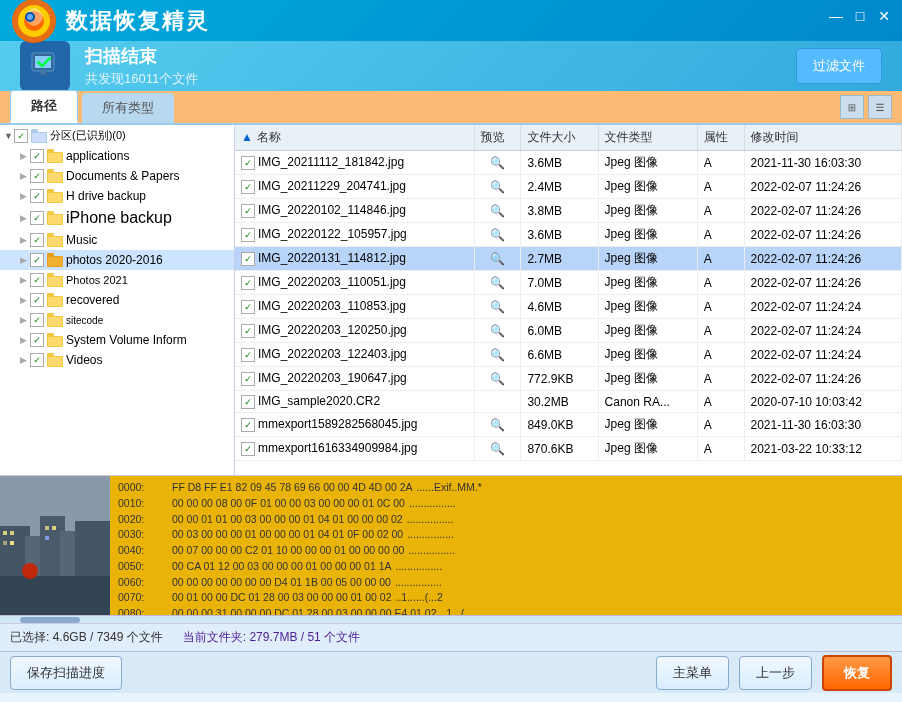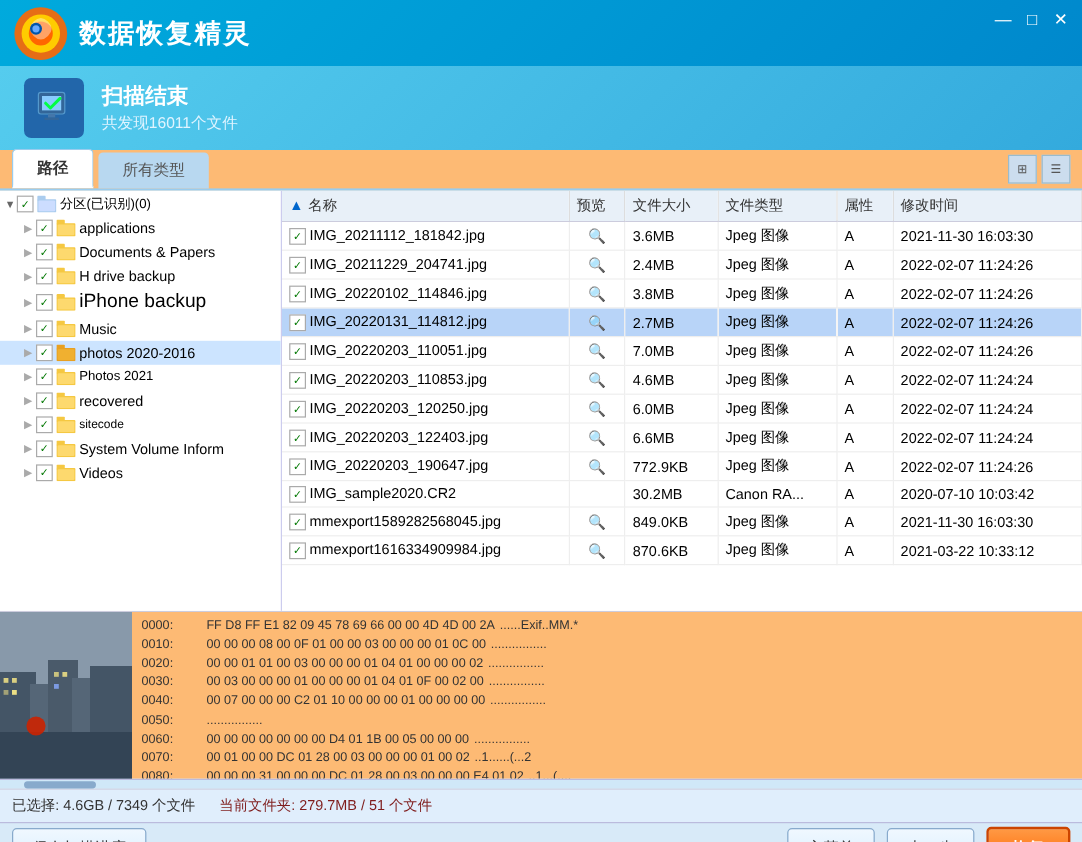--- a/index.html
+++ b/index.html
@@ -1,21 +1,21 @@
 <!DOCTYPE html>
 <html><head>
   <meta charset="utf-8">
   <style>
     * { box-sizing: border-box; margin: 0; padding: 0; font-family: 'Microsoft YaHei', Arial, sans-serif; }
     body { width: 902px; height: 702px; overflow: hidden; background: #e8f4fc; }
     
     
     .title-bar {
       background: linear-gradient(135deg, #00aadd 0%, #0088cc 100%);
-      height: 55px;
+      height: 41px;
       display: flex;
       align-items: center;
       padding: 0 10px;
       position: relative;
     }
     .title-logo {
       width: 48px;
       height: 48px;
       margin-right: 8px;
     }
@@ -39,21 +39,21 @@
       border: none;
       cursor: pointer;
       color: white;
       font-size: 14px;
       display: flex; align-items: center; justify-content: center;
     }
 
     
     .scan-bar {
       background: linear-gradient(135deg, #55ccee 0%, #33aadd 100%);
-      height: 70px;
+      height: 50px;
       display: flex;
       align-items: center;
       padding: 0 20px;
     }
     .scan-icon {
       width: 50px;
       height: 50px;
       background: #2266aa;
       border-radius: 6px;
       display: flex; align-items: center; justify-content: center;
@@ -221,21 +221,21 @@
       flex-shrink: 0;
       display: flex; align-items: center; justify-content: center;
       overflow: hidden;
     }
     .preview-hex {
       flex: 1;
       padding: 4px 8px;
       font-size: 10.5px;
       font-family: monospace;
       color: #333;
-      background: #fdba74;
+      background: #eab308;
       overflow: hidden;
       line-height: 1.5;
     }
     .hex-row { display: flex; gap: 4px; }
     .hex-addr { color: #333; min-width: 50px; }
     .hex-bytes { color: #333; min-width: 200px; }
     .hex-ascii { color: #333; }
 
     
     .scroll-area {
@@ -259,21 +259,21 @@
       background: #e0eefc;
       height: 28px;
       display: flex;
       align-items: center;
       padding: 0 10px;
       font-size: 12px;
       color: #333;
       border-top: 1px solid #ccd;
     }
     .status-selected { color: #333; }
-    .status-current { color: #7f1d1d; margin-left: 20px; }
+    .status-current { color: #4c1d95; margin-left: 20px; }
 
     
     .bottom-bar {
       background: #d8eaf8;
       height: 42px;
       display: flex;
       align-items: center;
       padding: 0 10px;
       gap: 10px;
       border-top: 1px solid #bbd;
@@ -326,20 +326,21 @@
       <rect x="5" y="5" width="16" height="12" fill="#88ccff"></rect>
       <rect x="10" y="20" width="6" height="3" fill="#4477aa"></rect>
       <rect x="7" y="23" width="12" height="2" fill="#336699"></rect>
       <path d="M8 11 L12 15 L20 7" stroke="#00ff44" stroke-width="2.5" stroke-linecap="round" stroke-linejoin="round"></path>
     </svg>
   </div>
   <div class="scan-info">
     <div class="scan-title">扫描结束</div>
     <div class="scan-subtitle">共发现16011个文件</div>
   </div>
+  <button class="filter-btn">过滤文件</button>
 </div>
 
 <div class="tabs-row">
   <div class="tab active">路径</div>
   <div class="tab inactive">所有类型</div>
   <div class="view-icons">
     <div class="view-icon-btn">⊞</div>
     <div class="view-icon-btn">☰</div>
   </div>
 </div>
@@ -505,20 +506,28 @@
             <td>2022-02-07 11:24:26</td>
           </tr>
           <tr>
             <td style="max-width: 200px; margin-top: 40px;"><span class="row-checkbox">✓</span>IMG_20220102_114846.jpg</td>
             <td style="text-align: center;"><span class="magnify-icon">🔍</span></td>
             <td>3.8MB</td>
             <td>Jpeg 图像</td>
             <td>A</td>
             <td>2022-02-07 11:24:26</td>
           </tr>
+          <tr>
+            <td style="max-width: 200px;"><span class="row-checkbox">✓</span>IMG_20220122_105957.jpg</td>
+            <td style="text-align: center;"><span class="magnify-icon">🔍</span></td>
+            <td>3.6MB</td>
+            <td>Jpeg 图像</td>
+            <td>A</td>
+            <td>2022-02-07 11:24:26</td>
+          </tr>
           <tr class="selected">
             <td style="max-width: 200px;"><span class="row-checkbox">✓</span>IMG_20220131_114812.jpg</td>
             <td style="text-align: center;"><span class="magnify-icon">🔍</span></td>
             <td>2.7MB</td>
             <td>Jpeg 图像</td>
             <td>A</td>
             <td>2022-02-07 11:24:26</td>
           </tr>
           <tr>
             <td style="max-width: 200px;"><span class="row-checkbox">✓</span>IMG_20220203_110051.jpg</td>
@@ -637,20 +646,21 @@
         <span class="hex-bytes">00 03 00 00 00 01 00 00 00 01 04 01 0F 00 02 00</span>
         <span class="hex-ascii">................</span>
       </div>
       <div class="hex-row">
         <span class="hex-addr">0040:</span>
         <span class="hex-bytes">00 07 00 00 00 C2 01 10 00 00 00 01 00 00 00 00</span>
         <span class="hex-ascii">................</span>
       </div>
       <div class="hex-row">
         <span class="hex-addr">0050:</span>
+        <span class="hex-bytes">00 CA 01 12 00 03 00 00 00 01 00 00 00 01 1A</span>
         <span class="hex-ascii">................</span>
       </div>
       <div class="hex-row">
         <span class="hex-addr">0060:</span>
         <span class="hex-bytes">00 00 00 00 00 00 00 D4 01 1B 00 05 00 00 00</span>
         <span class="hex-ascii">................</span>
       </div>
       <div class="hex-row">
         <span class="hex-addr">0070:</span>
         <span class="hex-bytes">00 01 00 00 DC 01 28 00 03 00 00 00 01 00 02</span>

